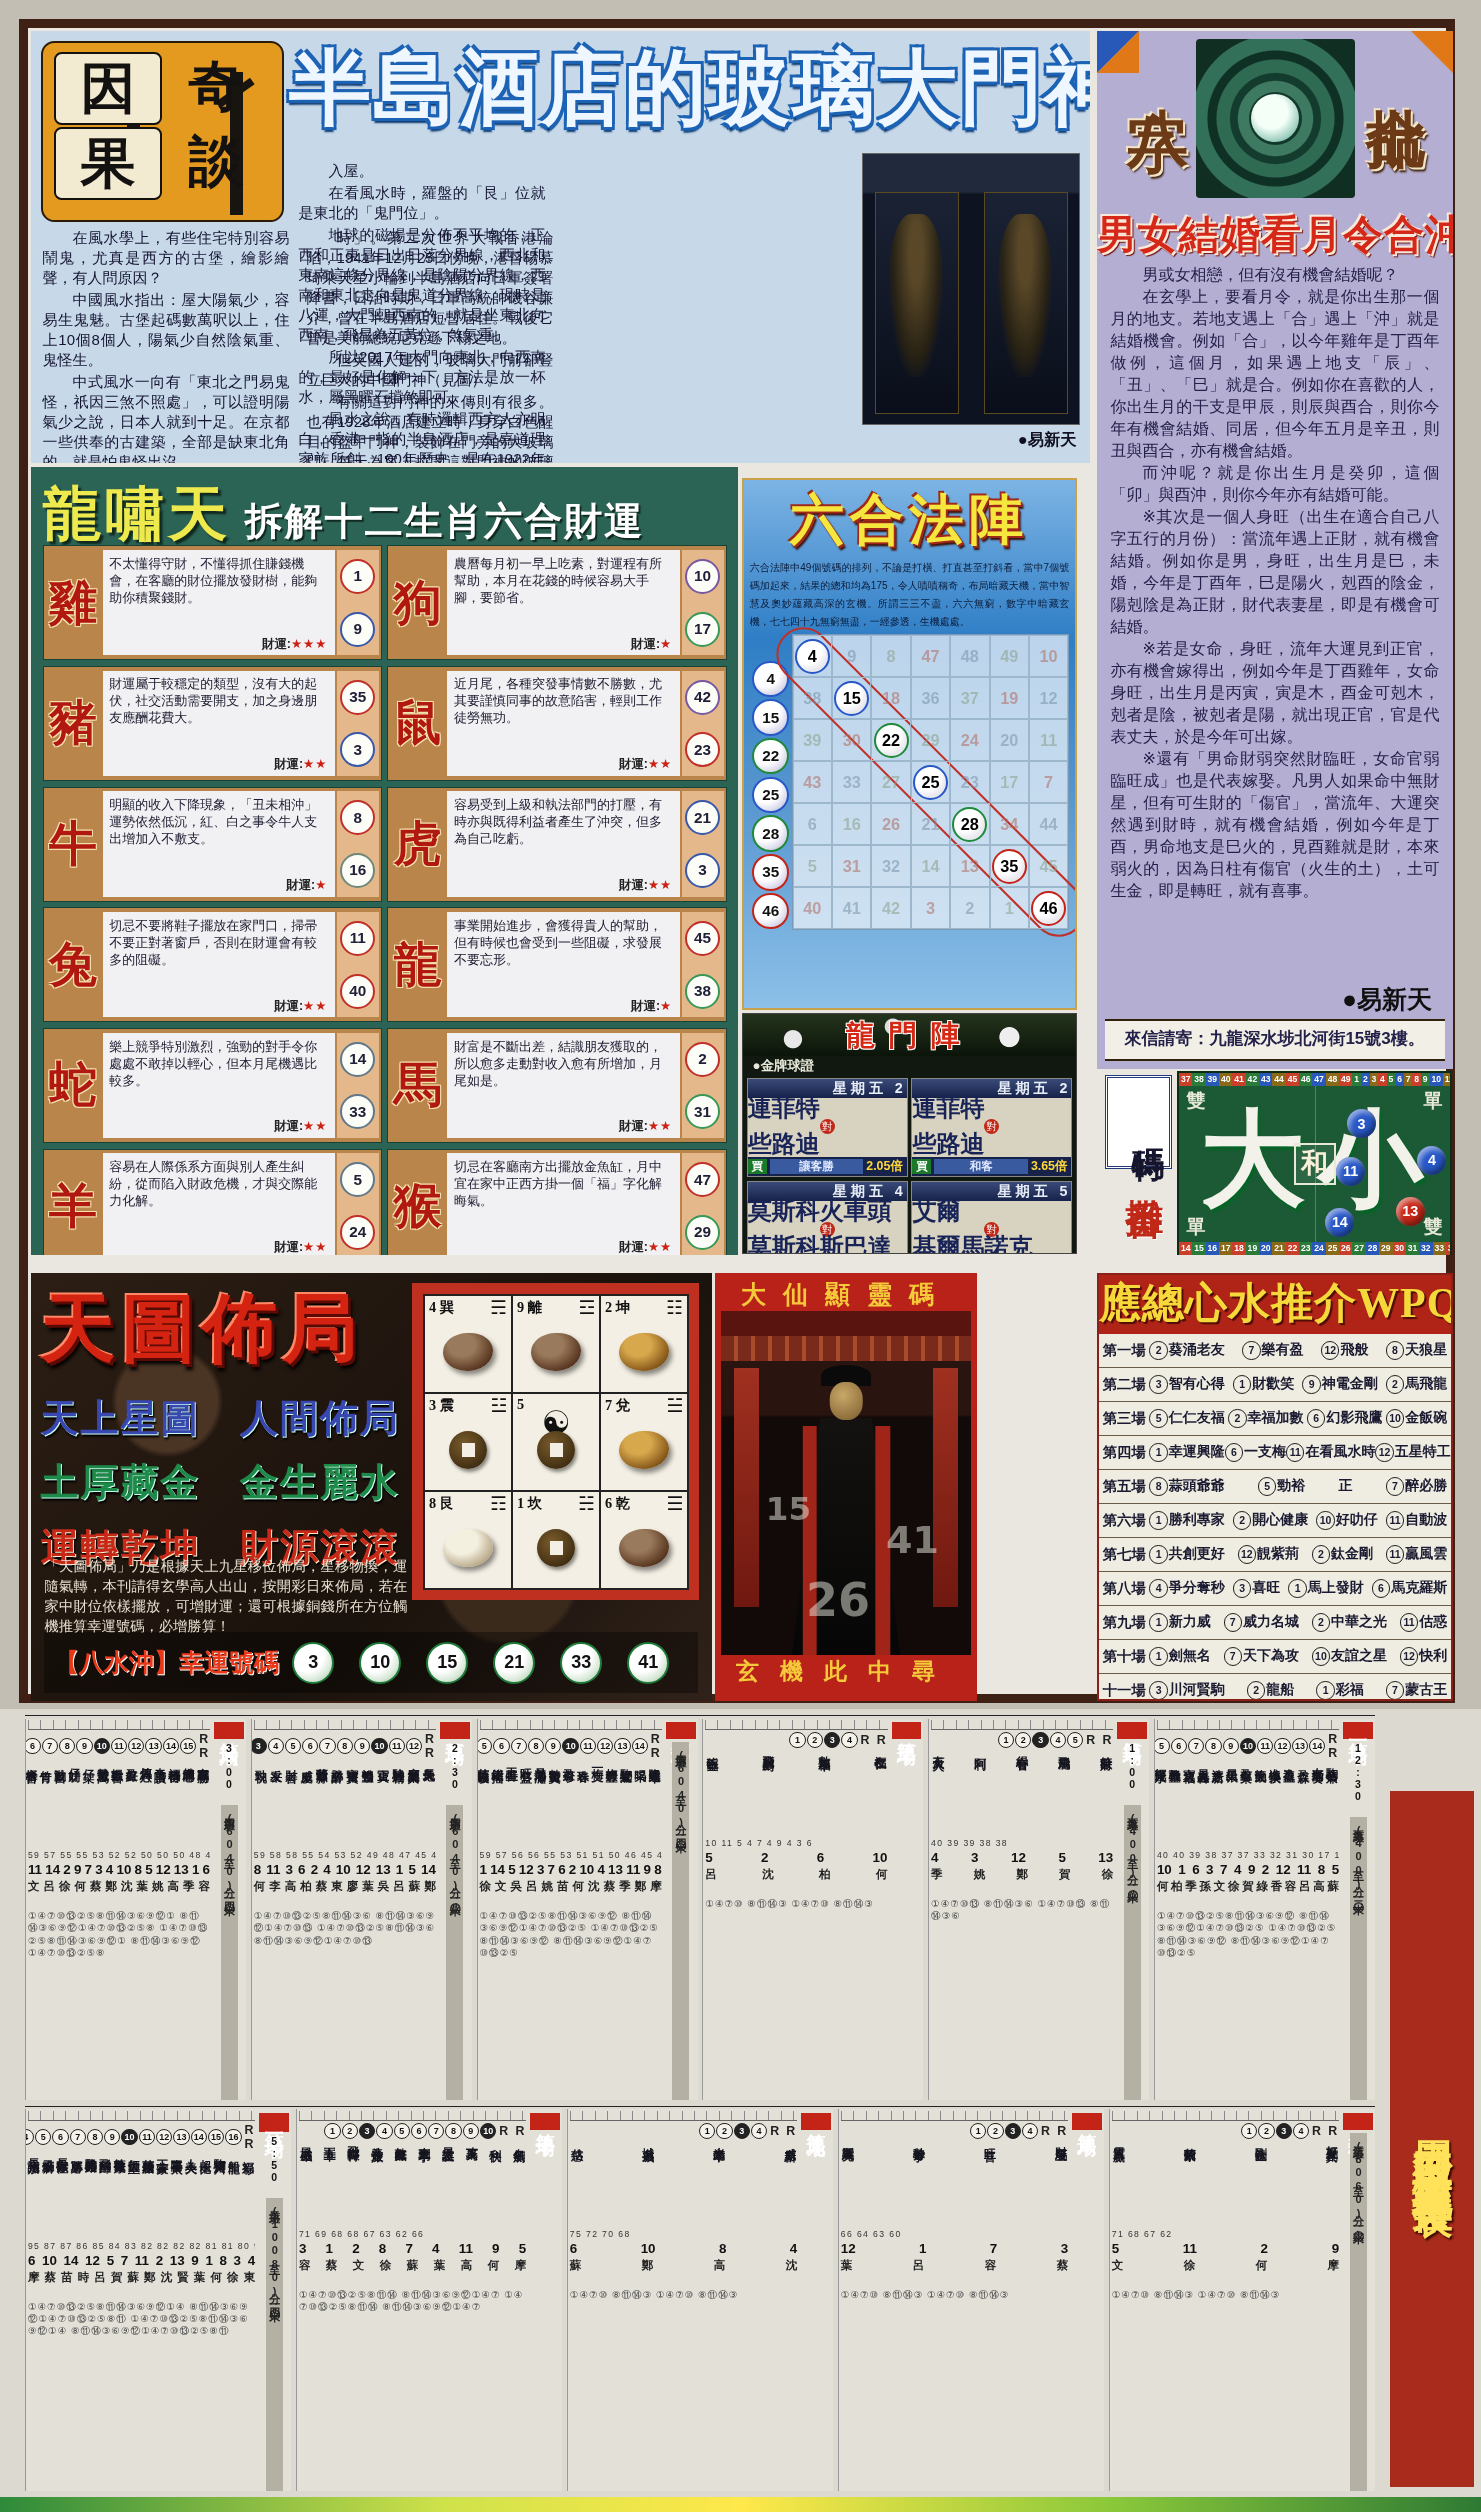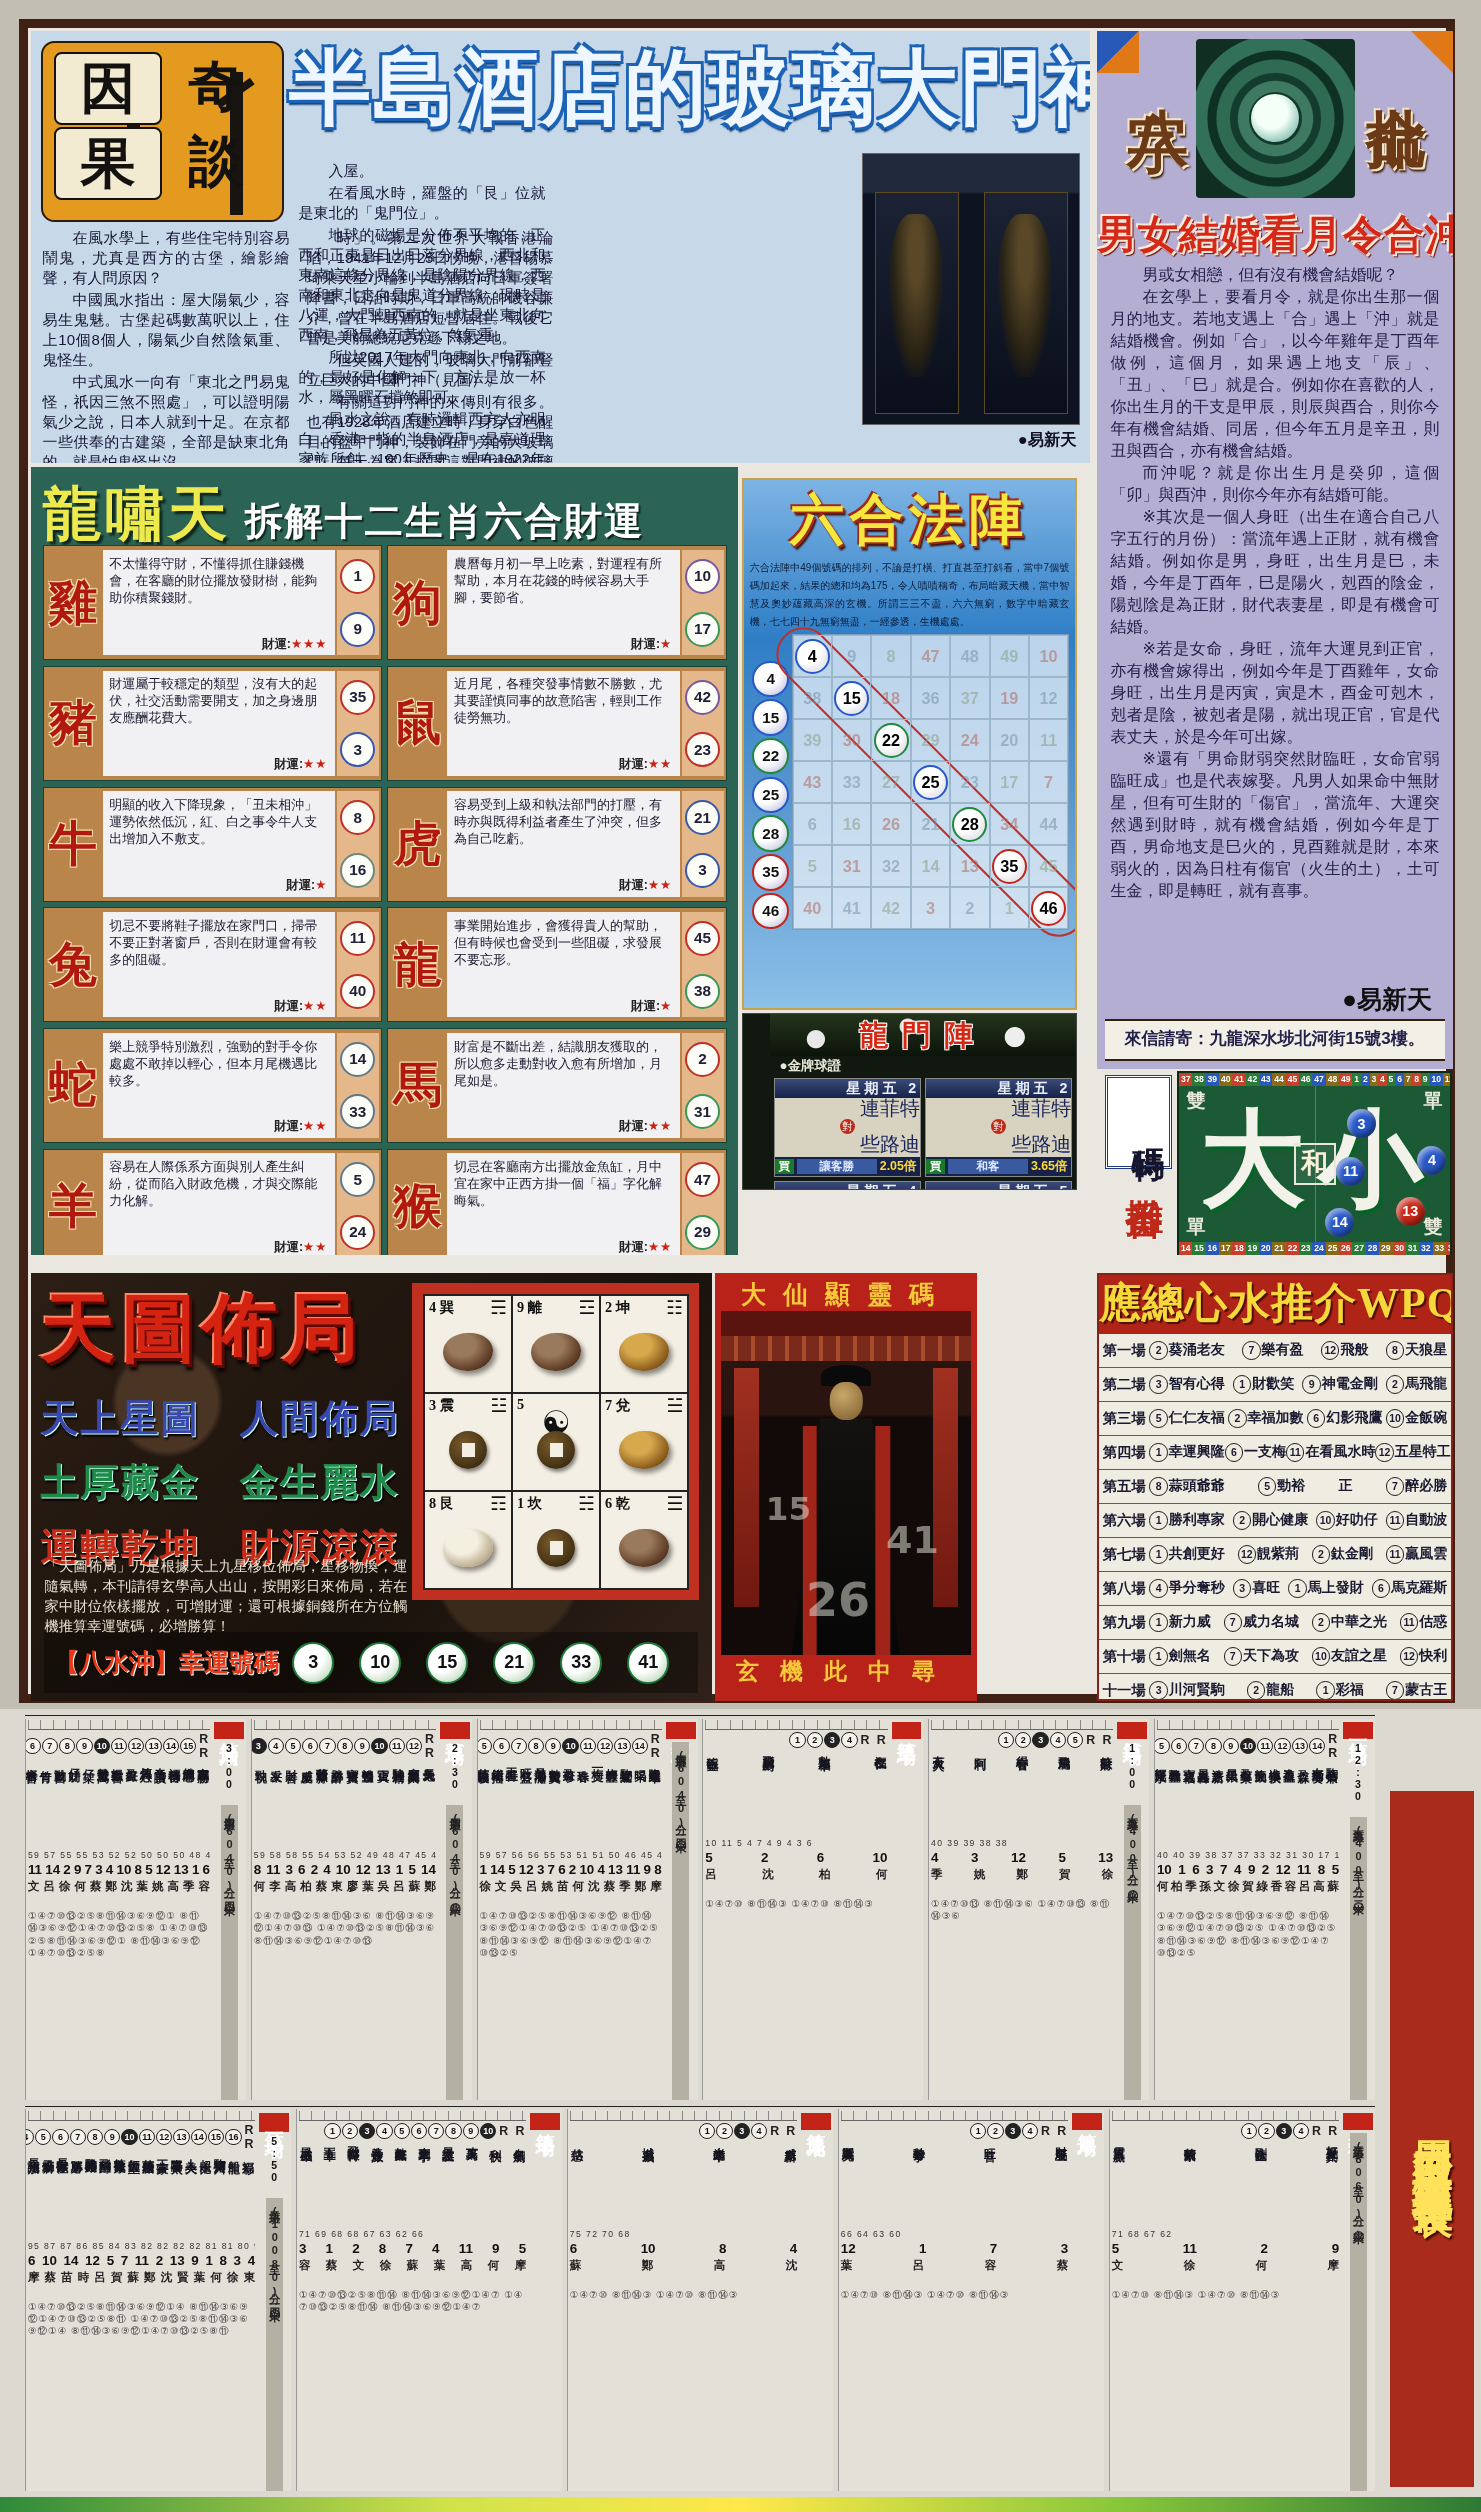--- a/index.html
+++ b/index.html
@@ -67,32 +67,32 @@
   .fz-balls{width:42px;display:flex;flex-direction:column;justify-content:space-around;align-items:center;padding-top:25px;}
   .fz-ball{width:32.5px;height:32.5px;border-radius:50%;background:radial-gradient(circle at 35% 30%,#fff 0 45%,#dde 70%,#aab 100%);border:2.9px solid;display:flex;align-items:center;justify-content:center;font-weight:bold;font-size:15.3px;color:#111;}
   .fz-grid{position:relative;flex:1;display:grid;grid-template-columns:repeat(7,1fr);grid-auto-rows:42px;background:rgba(235,242,248,.75);border:1px solid #7a9ab8;}
   .fz-cell{border:1px solid #9db8cc;display:flex;align-items:center;justify-content:center;font-weight:bold;font-size:16.3px;}
   .fz-cell span{opacity:.55;}
   .fz-cell.diag{position:relative;}
   .fz-cell.diag span{opacity:1;width:31px;height:31px;border-radius:50%;background:radial-gradient(circle at 35% 30%,#fff 0 45%,#e8e8ee 70%);border:2.9px solid;display:flex;align-items:center;justify-content:center;color:#000;}
   .fz-oval{position:absolute;left:50%;top:50%;width:411px;height:50px;border:2.9px solid #c03028;border-radius:29px;transform:translate(-50%,-50%) rotate(45deg);pointer-events:none;}
 
   
-  .sec-longmen{left:742px;top:1013px;width:335px;height:177px;background:#101810;border:1.9px solid #444;padding-left:27px;}
+  .sec-longmen{left:742px;top:1013px;width:335px;height:241px;background:#101810;border:1.9px solid #444;}
   .lm-head{position:relative;height:42px;background:
     radial-gradient(circle at 15% 60%,#e8e8e8 0 8.6px,transparent 9.6px),
     radial-gradient(circle at 45% 30%,#ddd 0 7.6px,transparent 8.6px),
     radial-gradient(circle at 80% 55%,#eee 0 9.6px,transparent 10.5px),
     linear-gradient(180deg,#24341c,#0c140a);text-align:center;}
   .lm-title{font-family:"Liberation Serif",serif;font-weight:bold;font-size:29px;color:#d42814;line-height:42px;letter-spacing:13.4px;text-shadow:1px 1px 0 #fff,-1px -1px 0 #fff,1px -1px 0 #fff,-1px 1px 0 #fff;}
   .lm-bullet{color:#e8e8d8;font-size:13.4px;font-weight:bold;padding:1px 0 2.9px 9.6px;}
   .lm-grid{display:grid;grid-template-columns:1fr 1fr;gap:3.8px;padding:0 3.8px 3.8px;}
   .lm-box{background:#d8d2c0;border:1px solid #888;}
   .lm-day{background:linear-gradient(180deg,#3a4a78,#16224a);color:#e8eef8;font-weight:bold;font-size:14.3px;text-align:right;letter-spacing:3.8px;}
-  .lm-team{text-align:right;font-family:"Liberation Serif",serif;font-weight:normal;font-size:20px;color:#182458;line-height:21px;}
+  .lm-team{text-align:left;font-family:"Liberation Serif",serif;font-weight:bold;font-size:24px;color:#182458;line-height:21px;}
   .lm-vs{width:15.3px;height:15.3px;margin:0 auto;border-radius:50%;background:#c02818;color:#fff;font-size:10.5px;line-height:15.3px;text-align:center;}
   .lm-bet{display:flex;align-items:center;background:#16224a;height:19px;margin-top:1.9px;}
   .lm-buy{background:#1a7a2a;color:#fff;font-size:11.5px;font-weight:bold;padding:0 3.8px;}
   .lm-bt{flex:1;text-align:center;color:#dfe8ff;font-size:11.5px;font-weight:bold;background:#3a5aa0;margin:0 2.9px;}
   .lm-odds{color:#ffd83a;font-size:12.4px;font-weight:bold;padding-right:3.8px;}
 
   
   .sec-fantan{left:1097px;top:1071px;width:356px;height:184px;}
   .ft-label{position:absolute;left:7.6px;width:61px;text-align:center;}
   .ft-special{top:3.8px;height:88px;border:3.8px double #223a7a;background:#fff;font-family:"Liberation Serif",serif;font-weight:bold;font-size:32.5px;color:#15152d;line-height:40px;}

